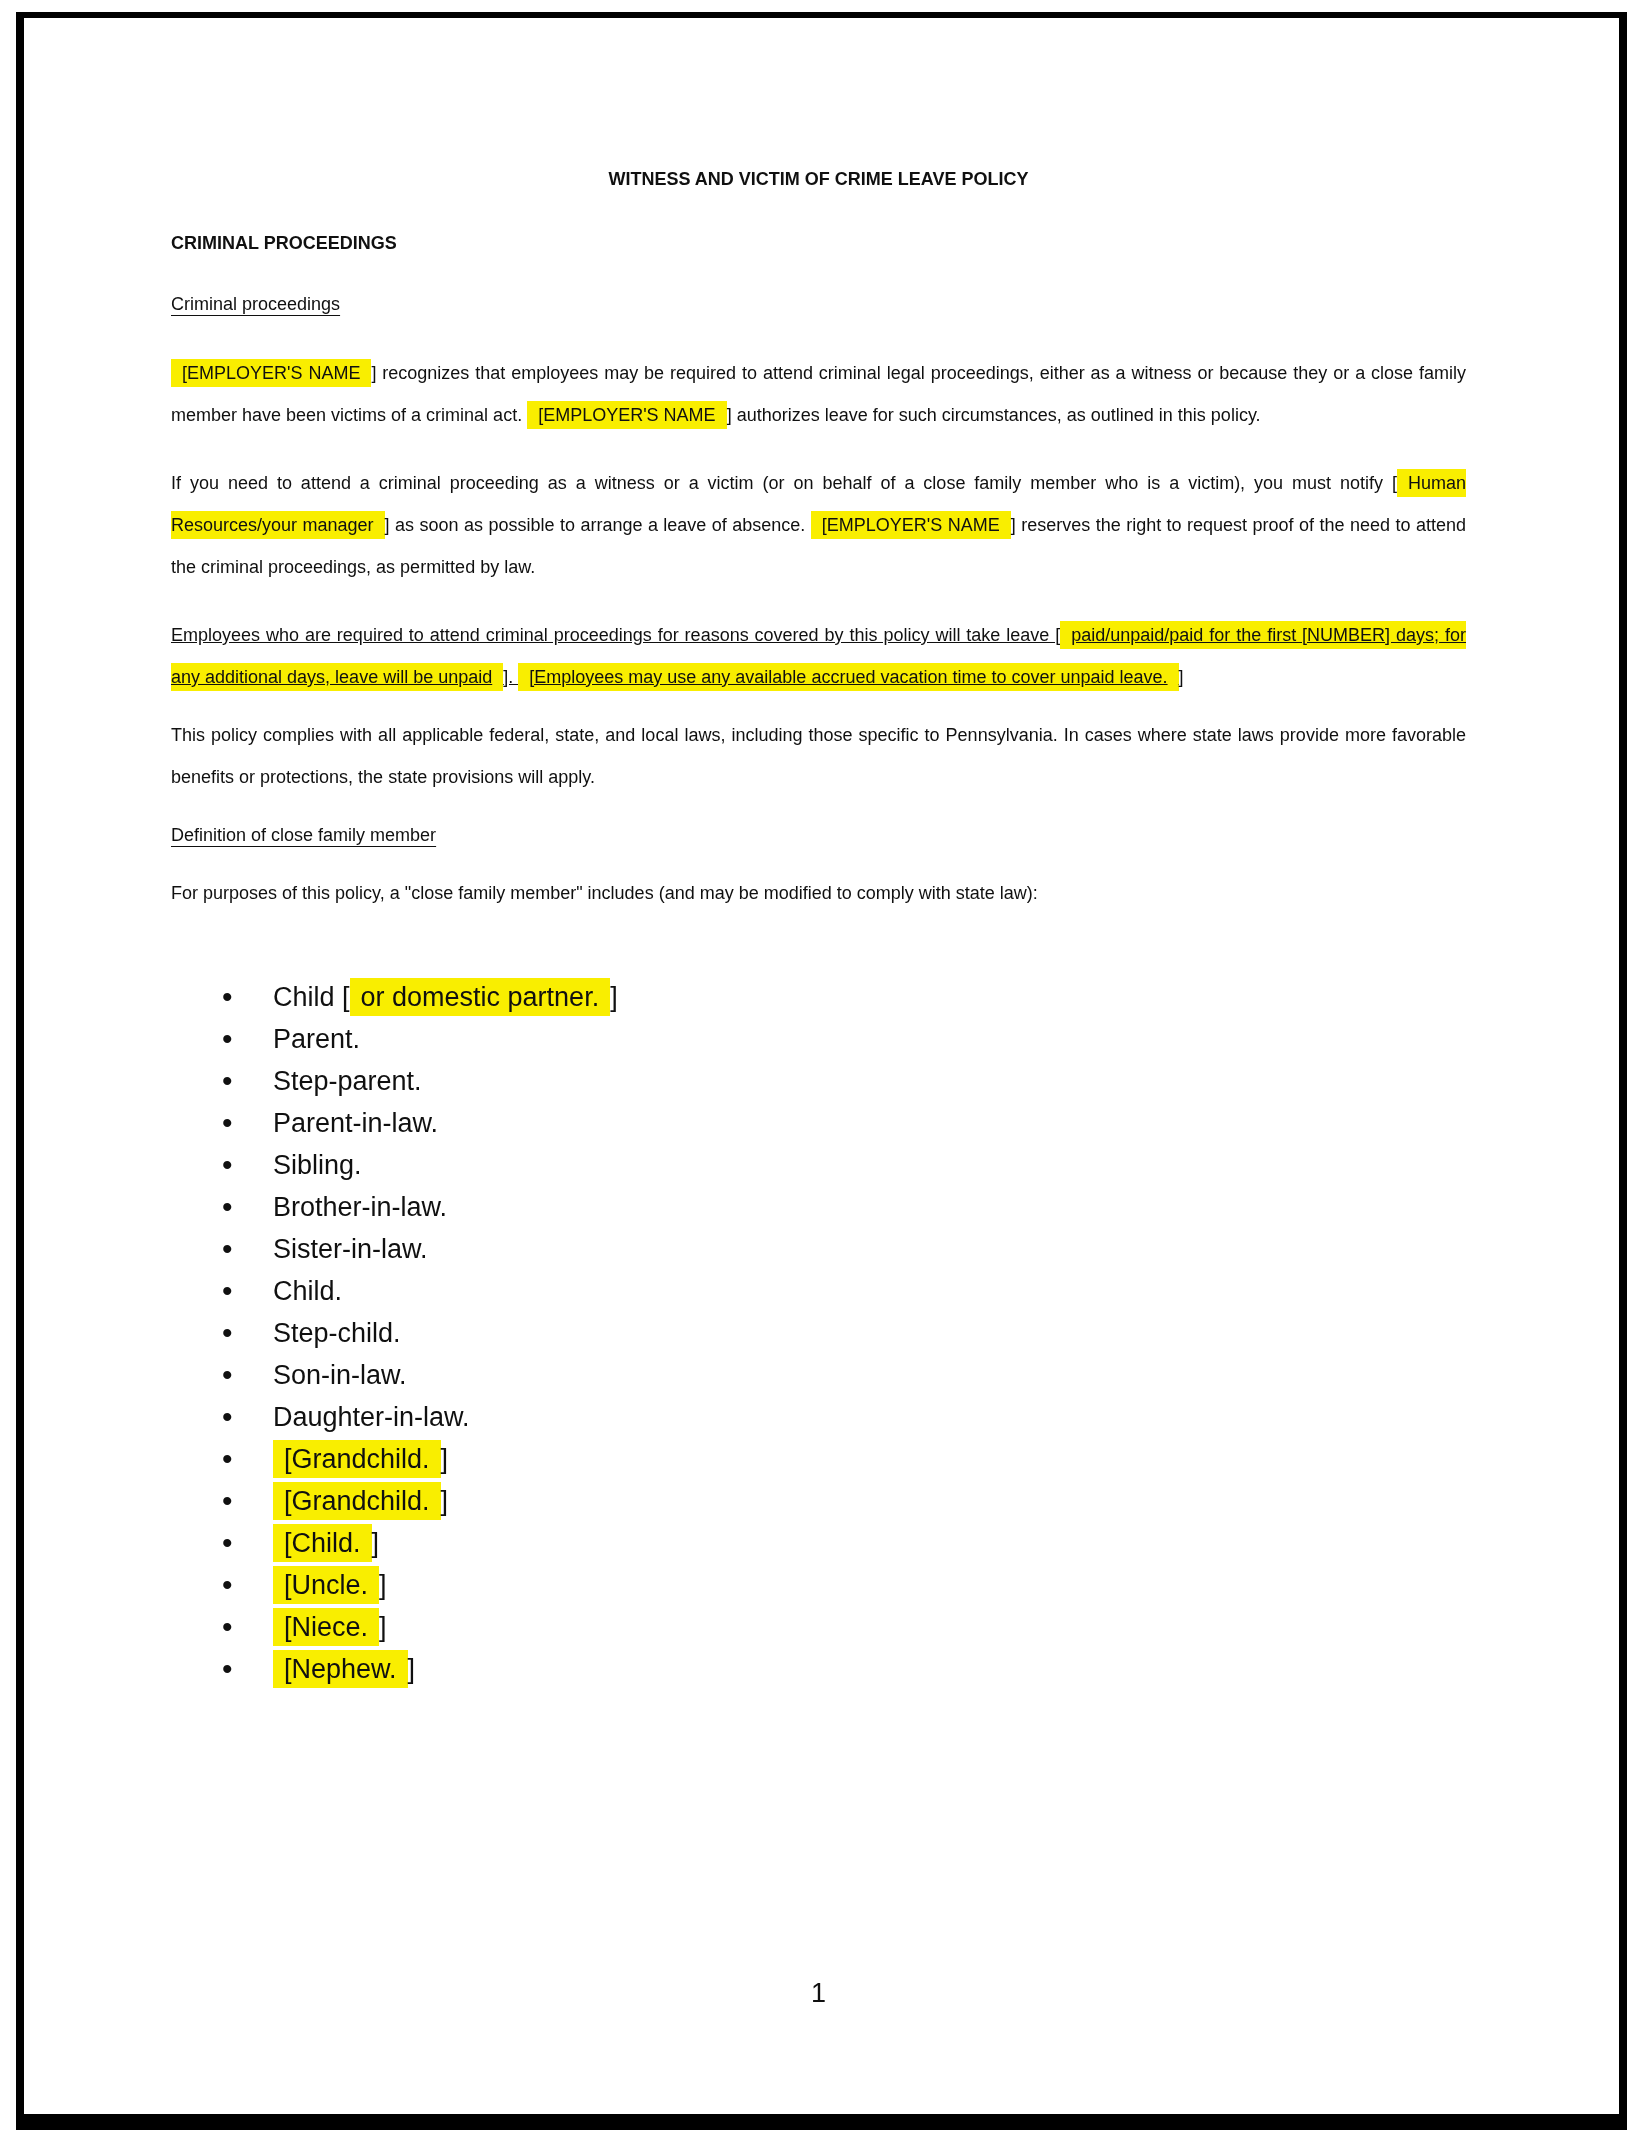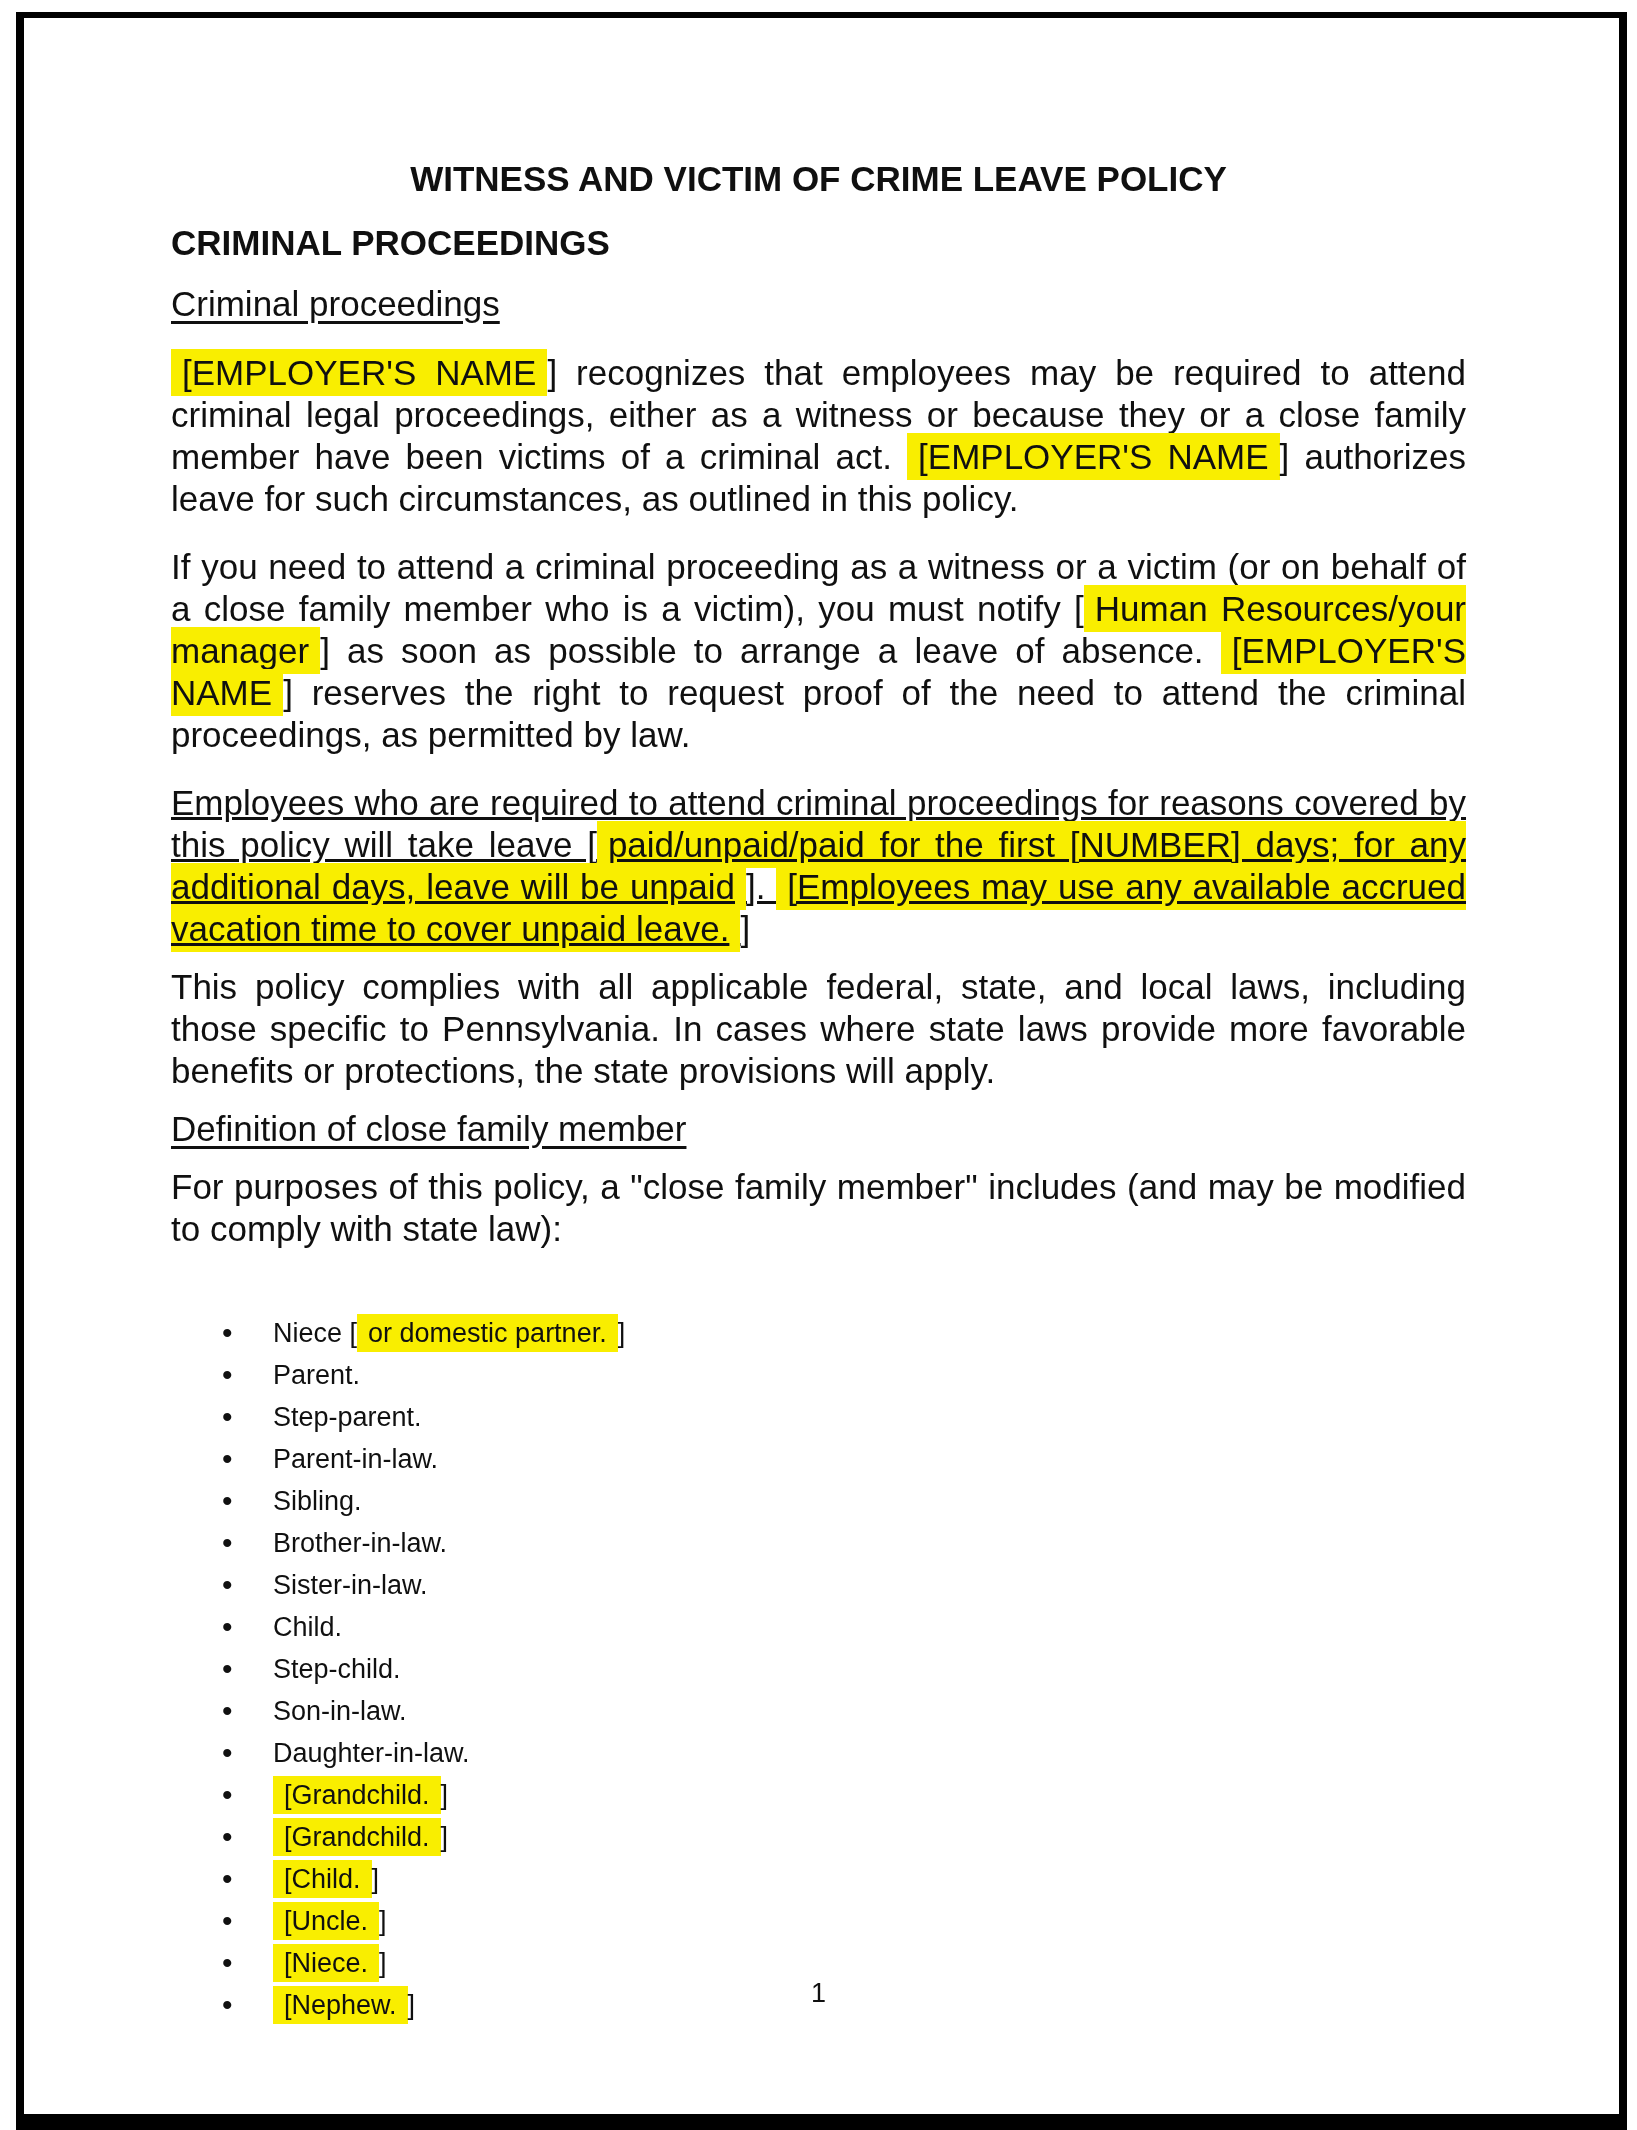--- a/index.html
+++ b/index.html
@@ -29,21 +29,21 @@
     pointer-events: none;
   }
   .content {
     position: absolute;
     left: 171px;
     right: 171px;
     top: 158px;
   }
   .content p {
     margin: 0;
-    font-size: 35px;
+    font-size: 18px;
     line-height: 42px;
   }
   .doc-title {
     text-align: center;
     font-weight: bold;
     margin-bottom: 22px !important;
   }
   .h-bold {
     font-weight: bold;
     margin-bottom: 19px !important;
@@ -112,21 +112,21 @@
 
     <p class="body-par par-3"><span>Employees who are required to attend criminal proceedings for reasons covered by this policy will take leave [</span><span class="hl">paid/unpaid/paid for the first [NUMBER] days; for any additional days, leave will be unpaid</span><span>]. </span><span class="hl">[Employees may use any available accrued vacation time to cover unpaid leave.</span><span>]</span></p>
 
     <p class="body-par par-4"><span>This policy complies with all applicable federal, state, and local laws, including those specific to Pennsylvania. In cases where state laws provide more favorable benefits or protections, the state provisions will apply.</span></p>
 
     <p class="h-underline def-heading">Definition of close family member</p>
 
     <p class="body-par par-5"><span>For purposes of this policy, a "close family member" includes (and may be modified to comply with state law):</span></p>
 
     <ul class="bullets">
-        <li><span>Niece [</span><span class="hl">or domestic partner.</span><span>]</span></li>
+        <li><span>Child [</span><span class="hl">or domestic partner.</span><span>]</span></li>
         <li><span>Parent.</span></li>
         <li><span>Step-parent.</span></li>
         <li><span>Parent-in-law.</span></li>
         <li><span>Sibling.</span></li>
         <li><span>Brother-in-law.</span></li>
         <li><span>Sister-in-law.</span></li>
         <li><span>Child.</span></li>
         <li><span>Step-child.</span></li>
         <li><span>Son-in-law.</span></li>
         <li><span>Daughter-in-law.</span></li>

